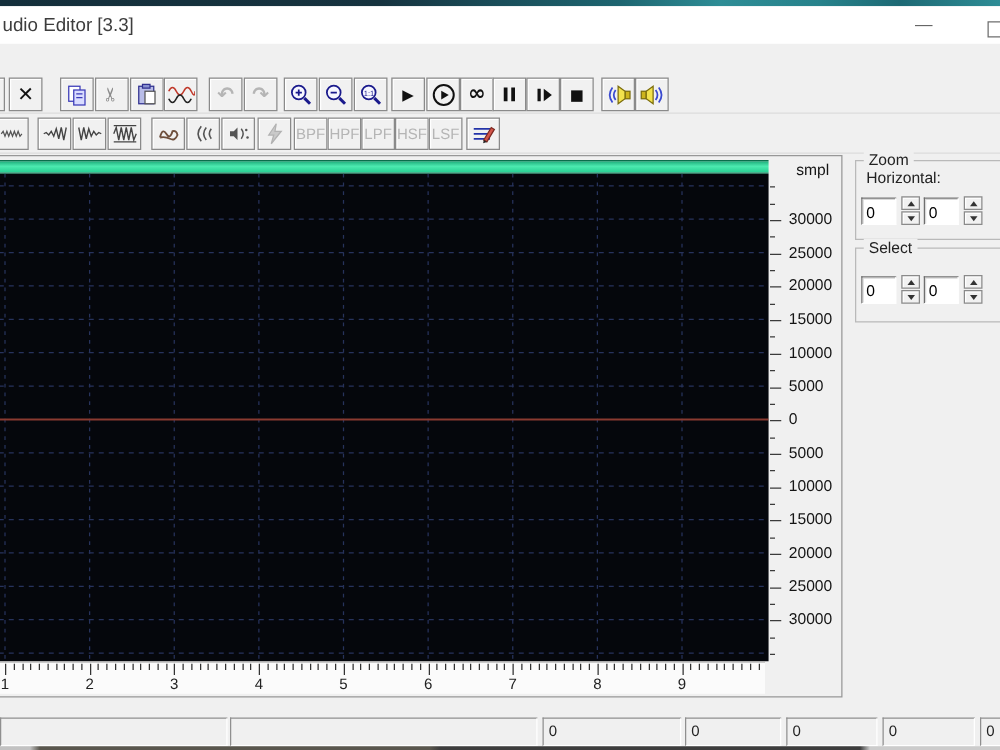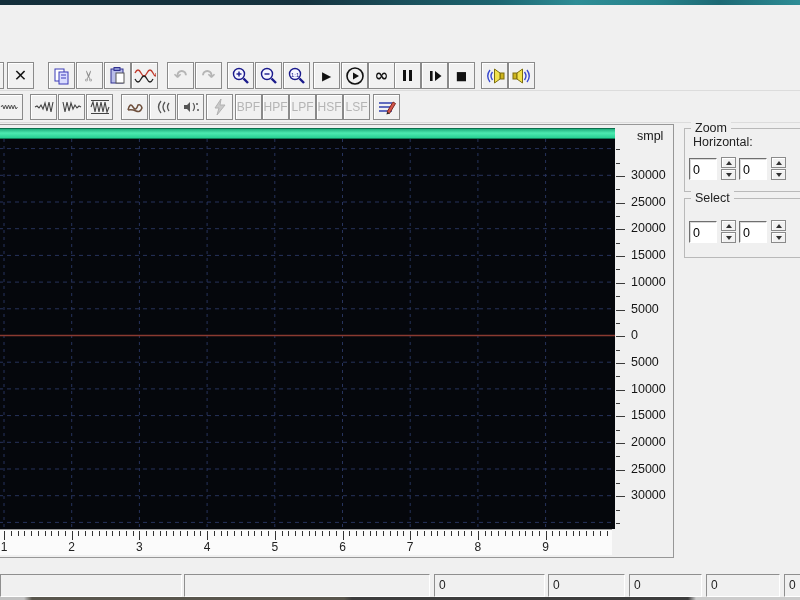--- a/index.html
+++ b/index.html
@@ -56,20 +56,25 @@
   #bottom-strip{left:0;top:597px;width:800px;height:3px;
     background:linear-gradient(90deg,#c2c2c2 0%,#c2c2c2 3%,#59564d 4%,#59564d 43%,#3d3d3d 44%,#3d3d3d 86%,#cccccc 87%,#cccccc 100%);}
 </style>
 </head>
 <body>
 
 <div id="root">
 
   <div class="abs" id="top-strip"></div>
 
+  <div class="abs" id="titlebar">
+    <span class="abs" id="title-text">udio Editor [3.3]</span>
+    <span class="abs" id="min-btn">—</span>
+    <span class="abs" id="max-btn"></span>
+  </div>
 
 
   <div class="abs" id="toolbar">
     <div class="hairline" style="top:31px"></div>
     <div class="hairline" style="top:63px"></div>
 
     <div class="btn" style="left:-24px;top:3px;width:28px;height:27px"></div>
     <div class="btn" style="left:7px;top:3px;width:27px;height:27px">
       <span class="glyph" style="font-size:16px;font-weight:bold;color:#111">✕</span>
       </div>

